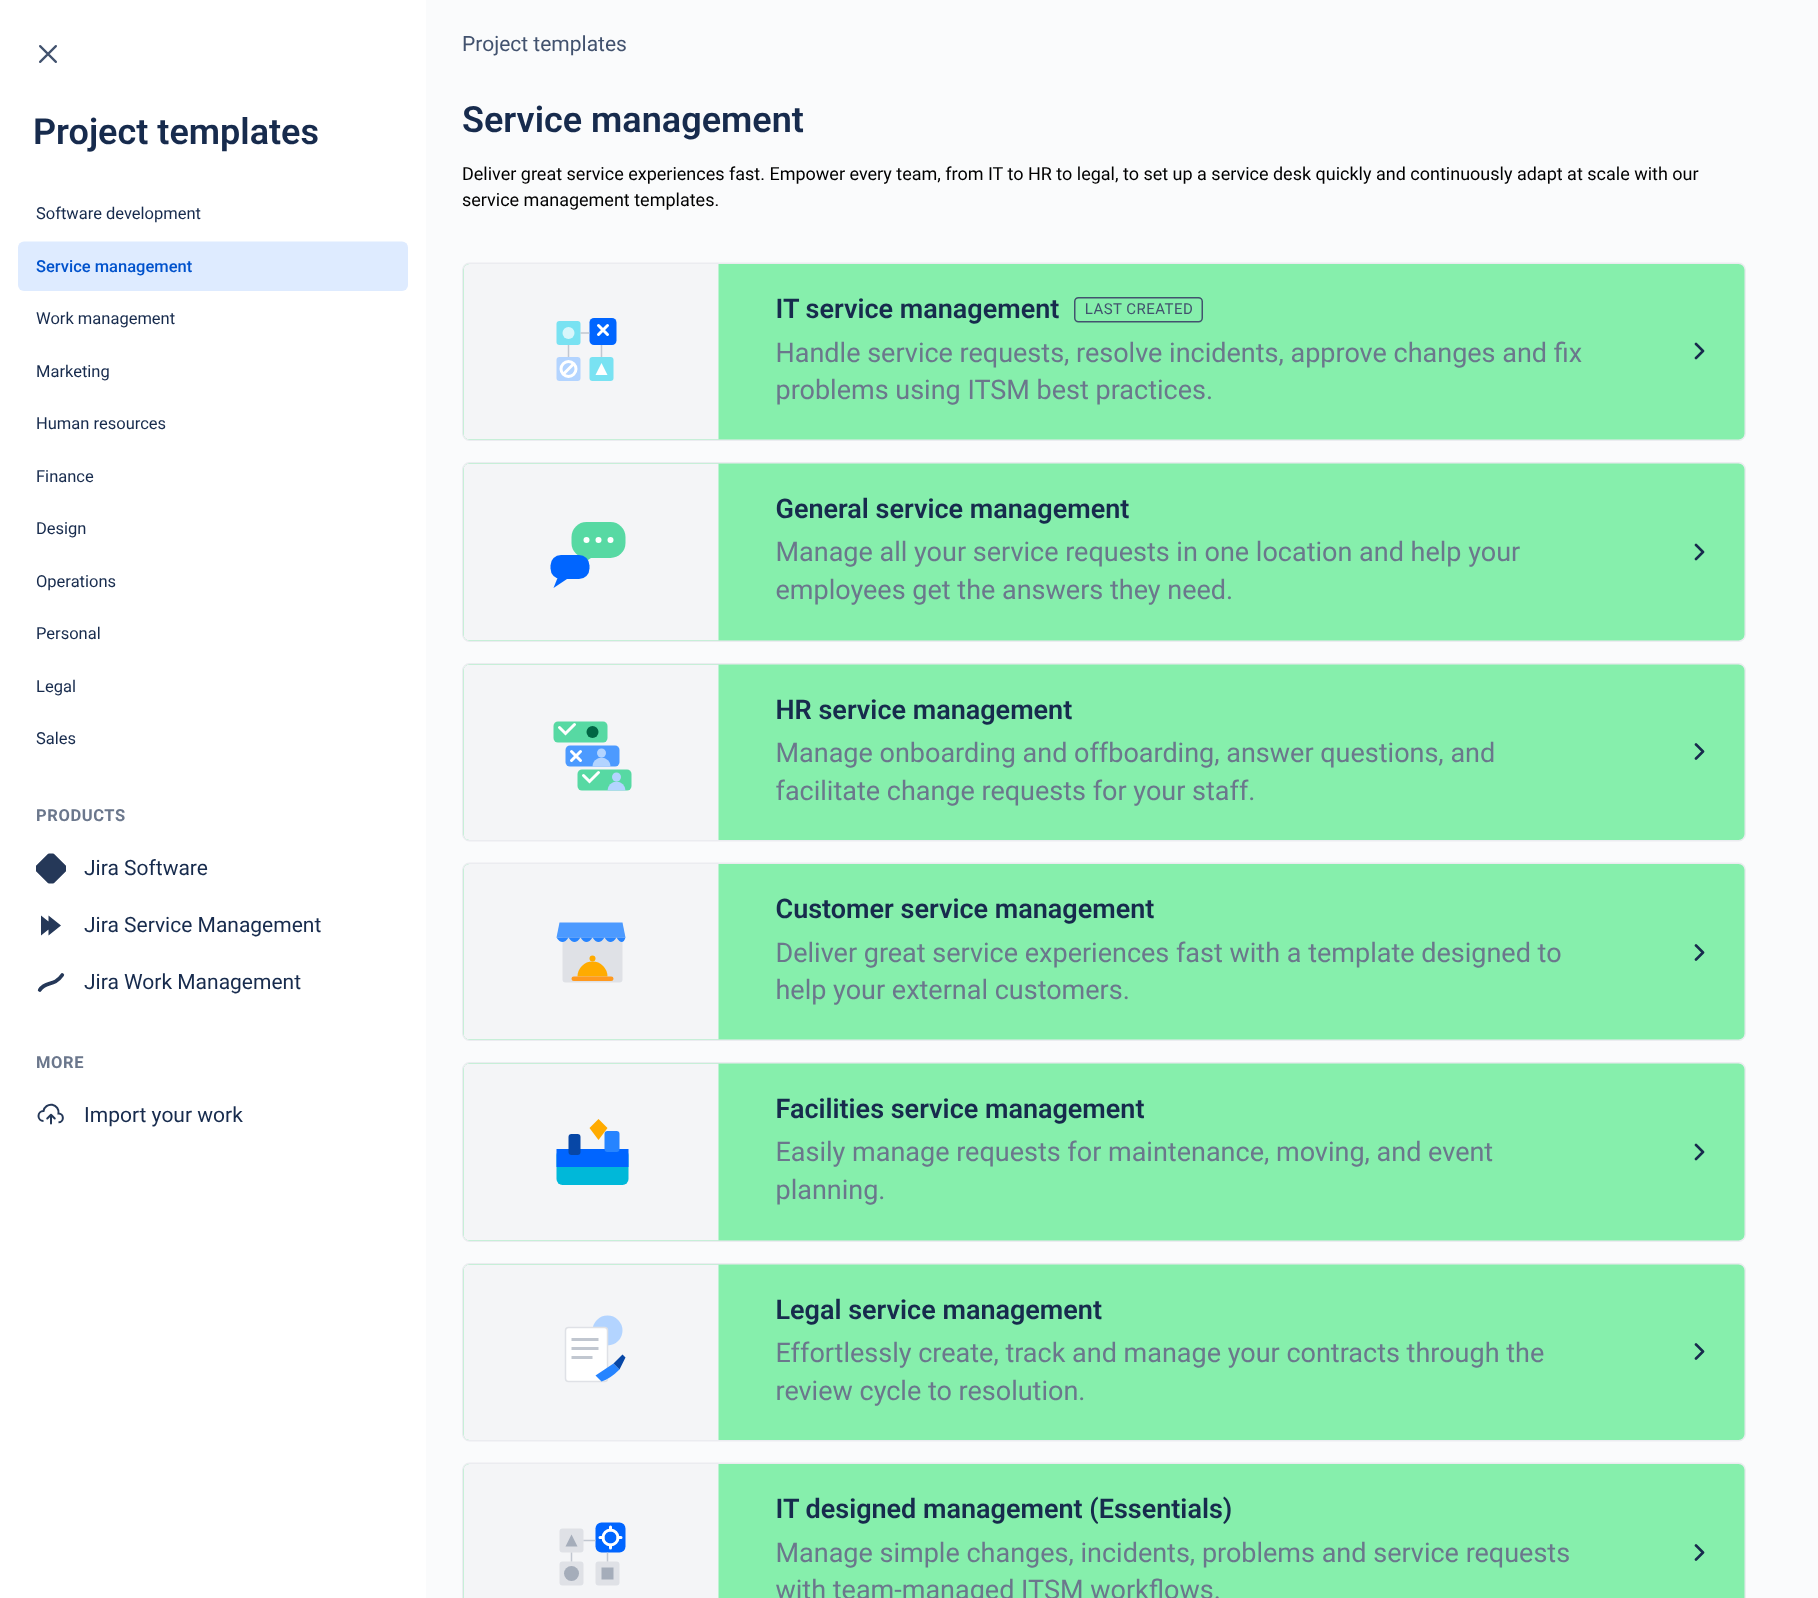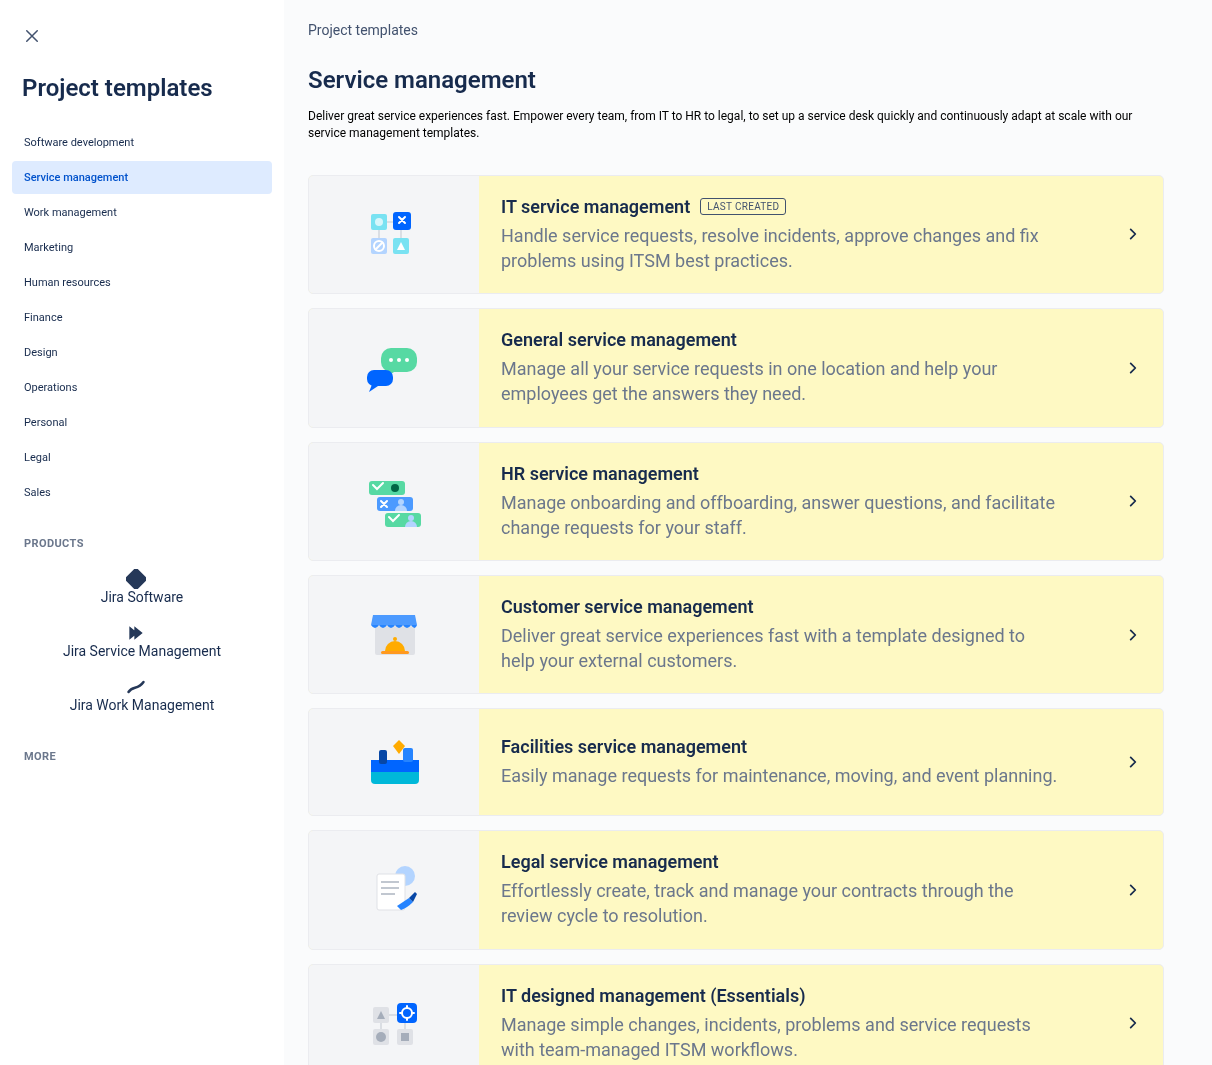--- a/index.html
+++ b/index.html
@@ -53,21 +53,20 @@
     letter-spacing: 0.4px;
     margin: 28px 0 10px 12px;
   }
   .product-item, .more-item {
     display:flex; align-items:center;
     padding: 9px 12px;
     font-size: 14px;
     color: #172B4D;
     cursor:pointer;
     border-radius:4px;
-    flex-direction:column;
   }
   .product-icon { width:20px; height:20px; margin-right:12px; display:flex; align-items:center; justify-content:center; }
   .main {
     flex:1;
     background: #FAFBFC;
     padding: 22px 48px 0 24px;
     overflow-y:auto;
   }
   .breadcrumb {
     font-size: 14px;
@@ -82,27 +81,28 @@
   }
   .page-desc {
     font-size: 12px;
     color: #000000;
     line-height: 1.45;
     margin-bottom: 32px;
     max-width: 850px;
   }
   .template-card {
     display:flex;
-    background:#fef9c3;
+    background:#86efac;
     border:1px solid #EBECF0;
     border-radius:5px;
     margin-bottom:14px;
     cursor:pointer;
     overflow:hidden;
     min-height:108px;
+    gap:16px;
   }
   .template-card .thumb {
     width:170px;
     background:#F4F5F7;
     display:flex;align-items:center;justify-content:center;
     flex-shrink:0;
   }
   .template-card .body {
     flex:1;
     padding:20px 22px;
@@ -175,20 +175,29 @@
   <div class="product-item">
     <span class="product-icon">
       <svg viewBox="0 0 24 24">
           <path d="M3 18 C8 10 14 16 21 6" fill="none" stroke="#253858" stroke-width="3" stroke-linecap="round"></path>
         </svg>
     </span>
     <span>Jira Work Management</span>
   </div>
 
   <div class="section-label">MORE</div>
+  <div class="more-item">
+    <span class="product-icon">
+      <svg viewBox="0 0 24 24">
+          <path d="M6 16 A4 4 0 0 1 6 8 A6 6 0 0 1 18 10 A3.5 3.5 0 0 1 18 17" fill="none" stroke="#253858" stroke-width="1.6"></path>
+          <path d="M12 18 V11 M9 14 L12 11 L15 14" fill="none" stroke="#253858" stroke-width="1.6" stroke-linecap="round" stroke-linejoin="round"></path>
+        </svg>
+    </span>
+    <span>Import your work</span>
+  </div>
 </aside>
 
 <main class="main">
   <div class="breadcrumb">Project templates</div>
   <h2 class="page-title">Service management</h2>
   <p class="page-desc">Deliver great service experiences fast. Empower every team, from IT to HR to legal, to set up a service desk quickly and continuously adapt at scale with our service management templates.</p>
 
   <div class="template-card">
     <div class="thumb">
       <svg viewBox="0 0 70 60">

